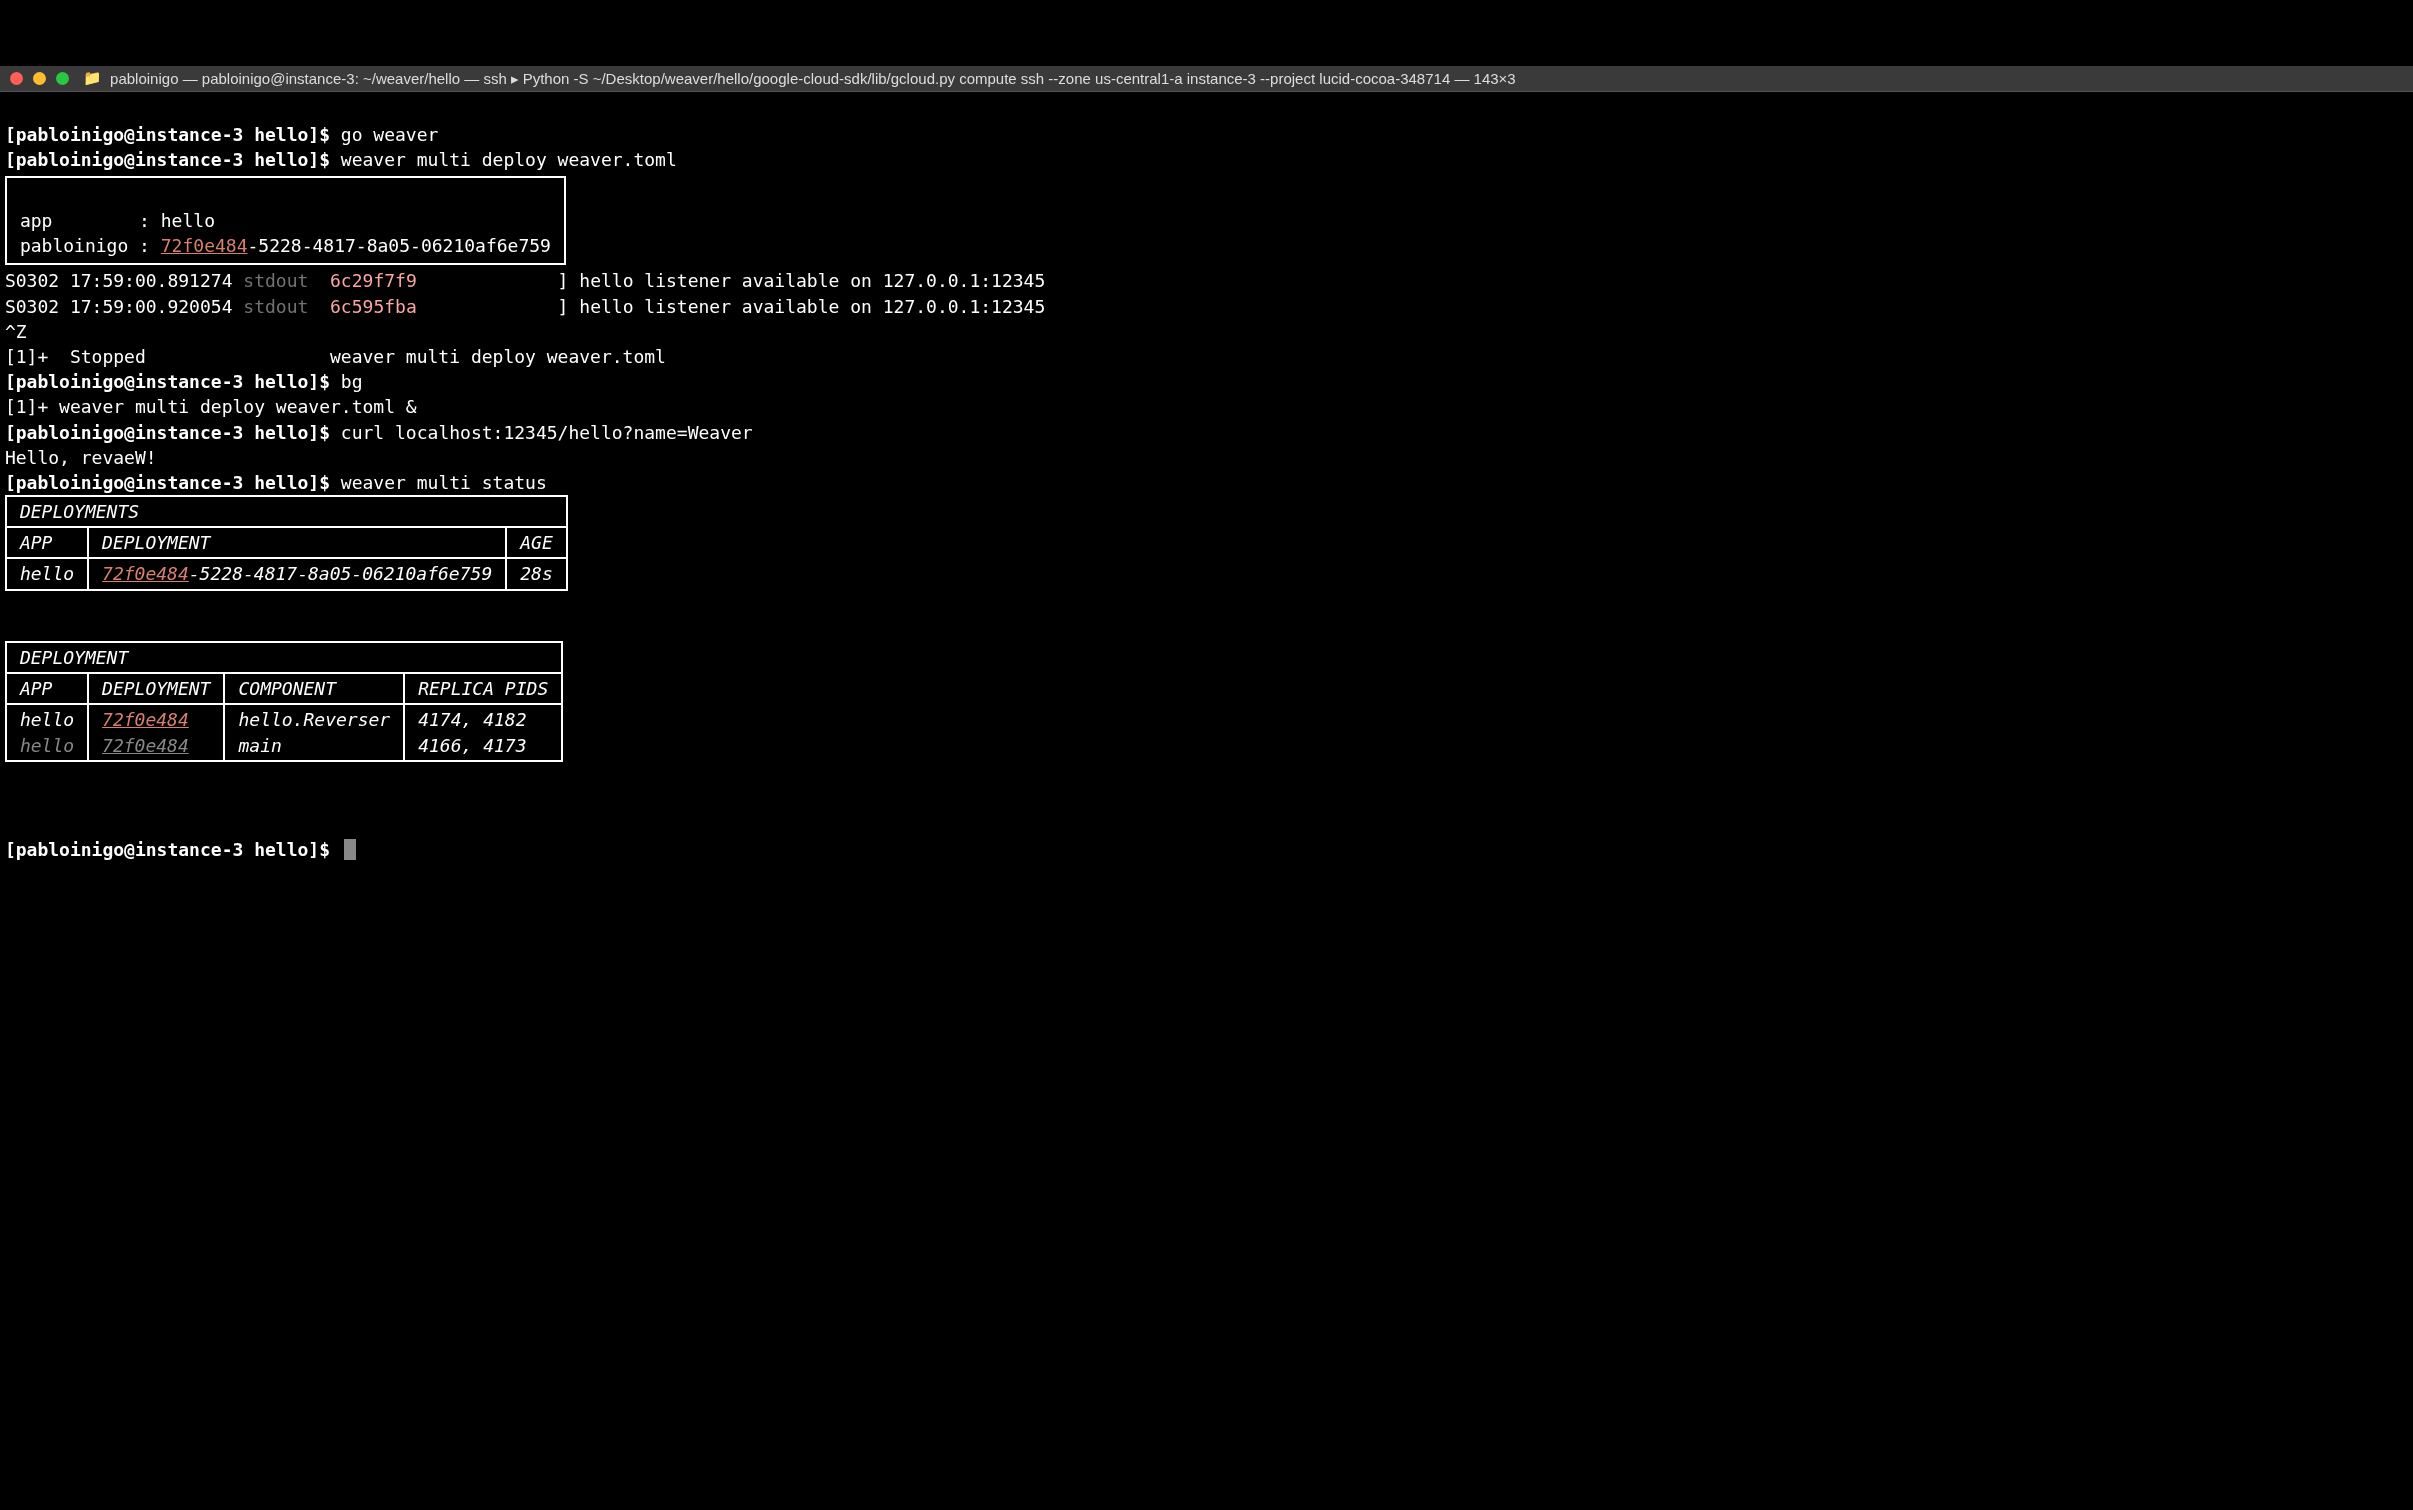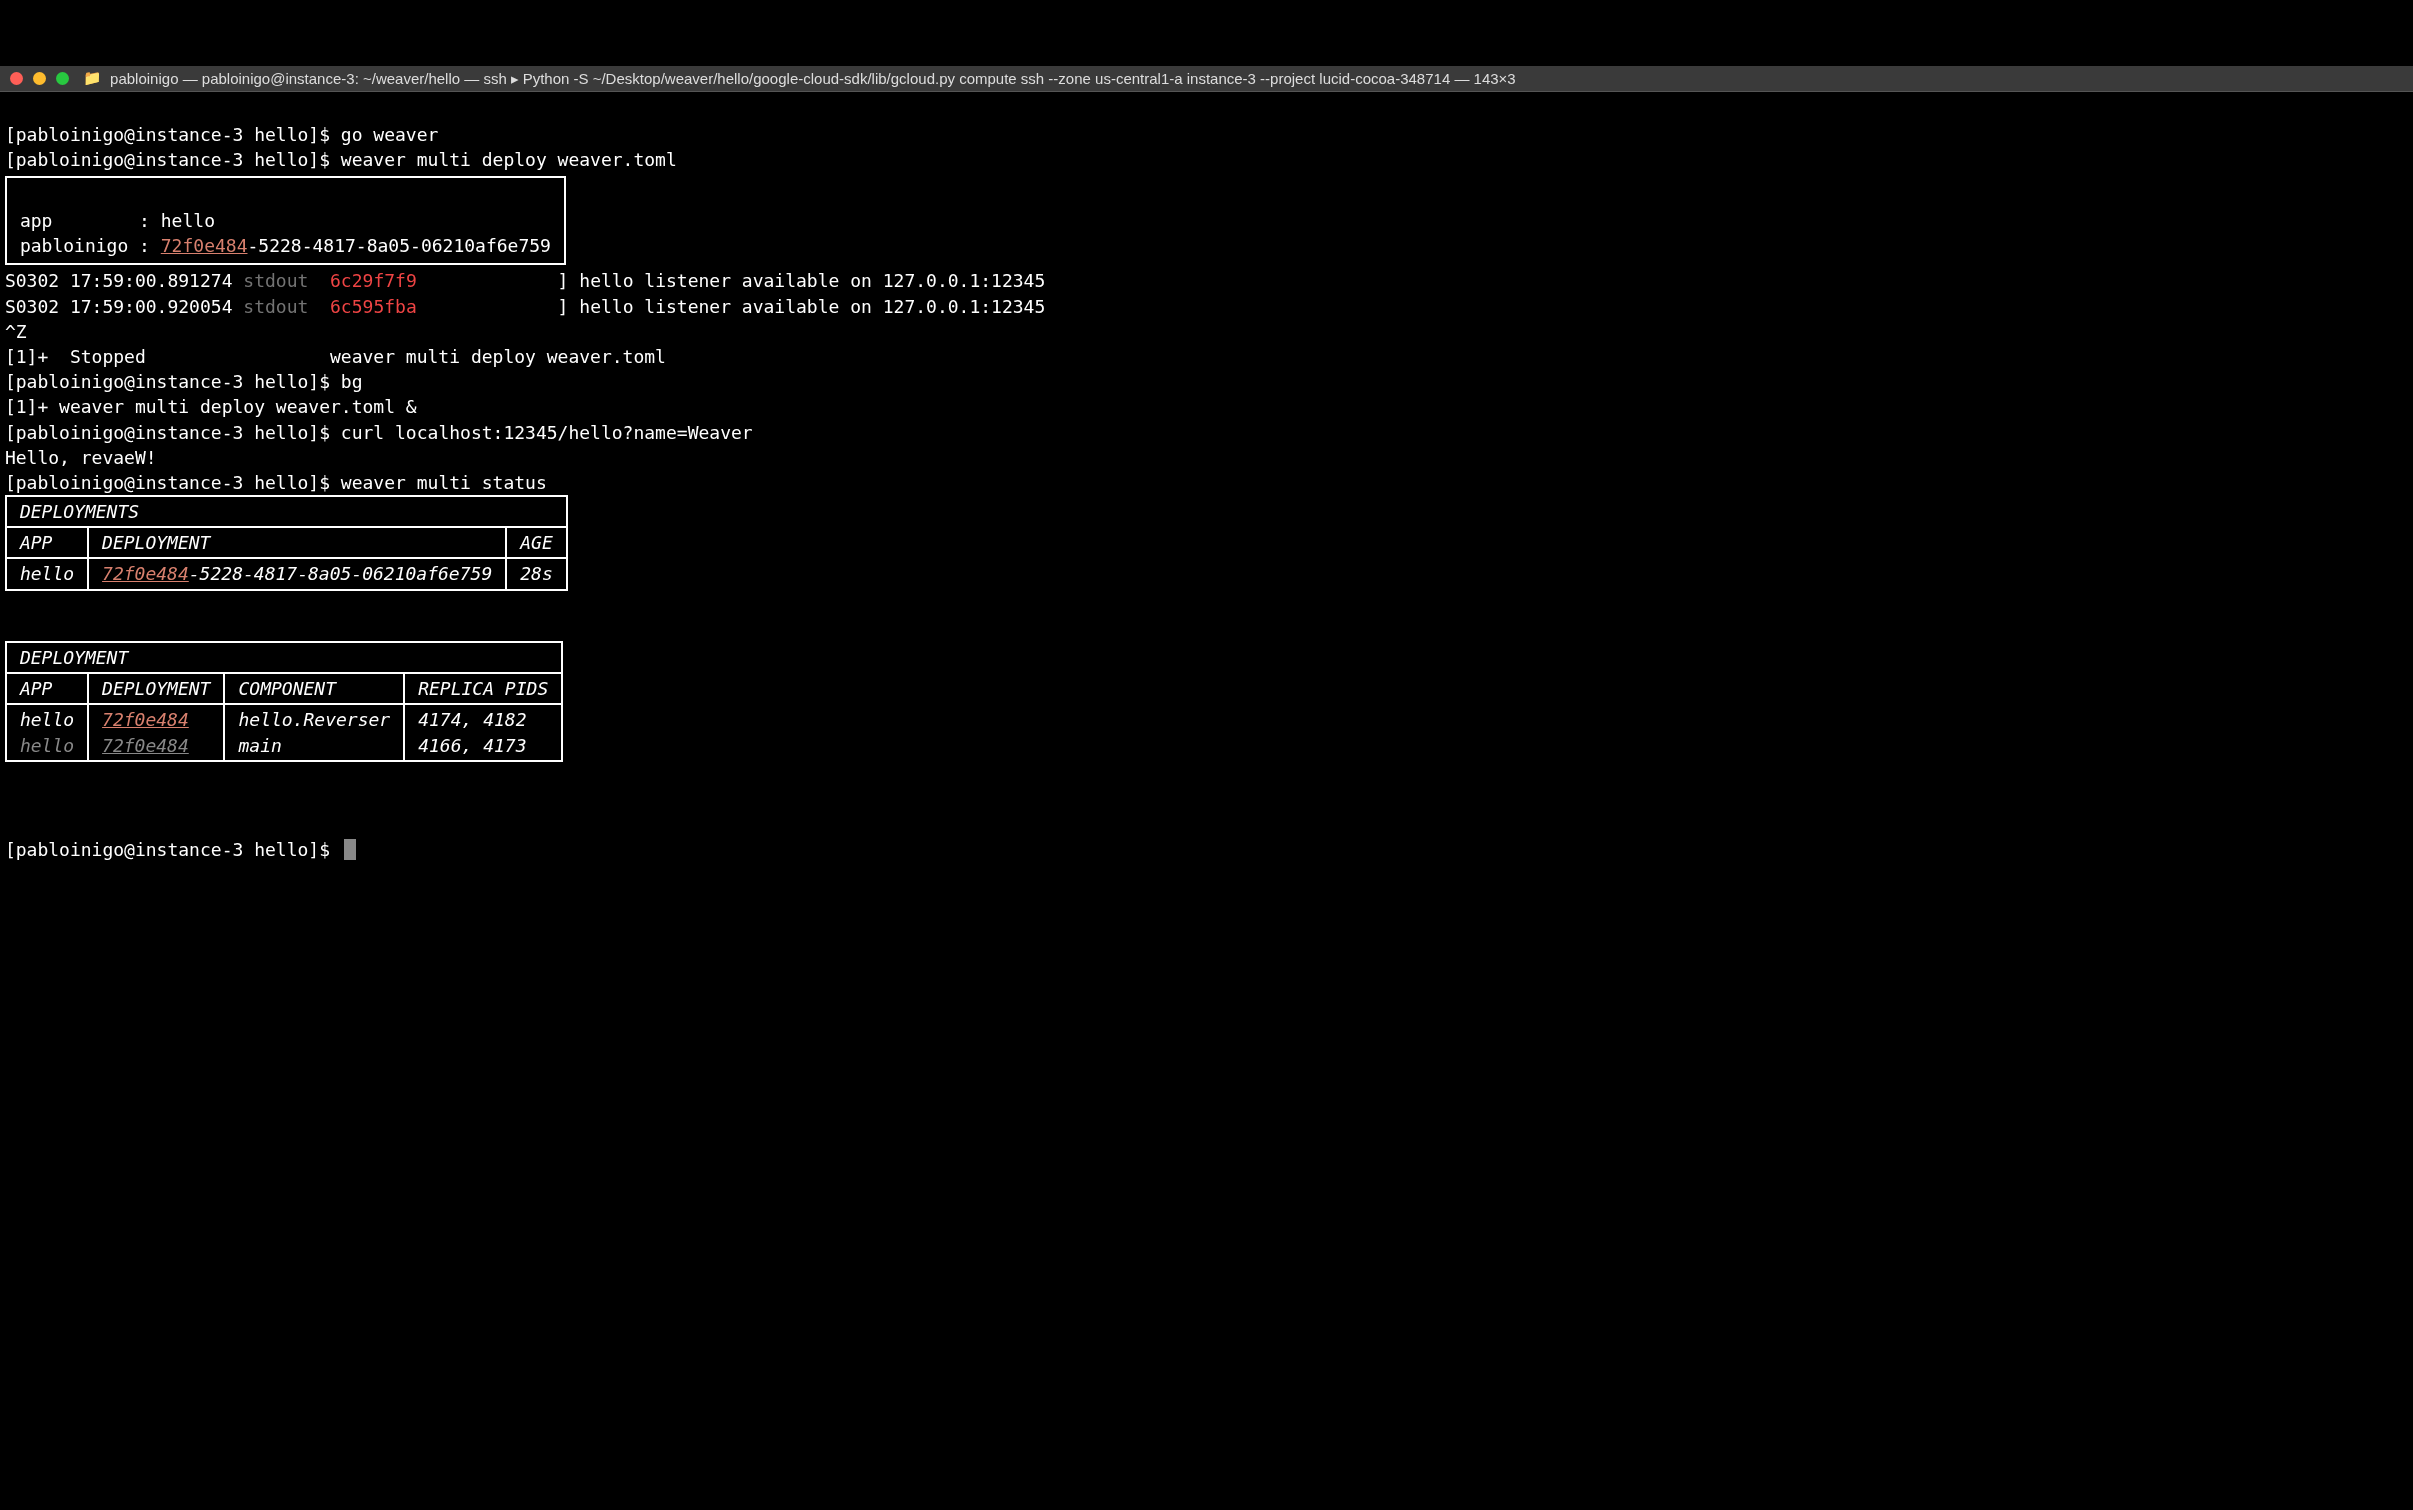--- a/index.html
+++ b/index.html
@@ -56,34 +56,35 @@
       font-family: -apple-system, BlinkMacSystemFont, "Segoe UI", sans-serif;
     }
     .terminal {
       background: #000;
       padding: 4.9px 4.9px;
       white-space: pre;
       color: #fff;
     }
     .prompt {
       color: #fff;
+      font-weight: bold;
     }
     .link {
       color: #d8806e;
       text-decoration: underline;
     }
     .link-dim {
       color: #888;
       text-decoration: underline;
     }
     .stdout {
       color: #737373;
     }
     .hash-cyan {
-      color: #ef4444;
+      color: #fca5a5;
     }
     .box {
       border: 2.5px solid #fff;
       display: inline-block;
       margin: 3.3px 0;
     }
     .box-inner {
       padding: 4.9px 13px;
     }
     .tbl {

